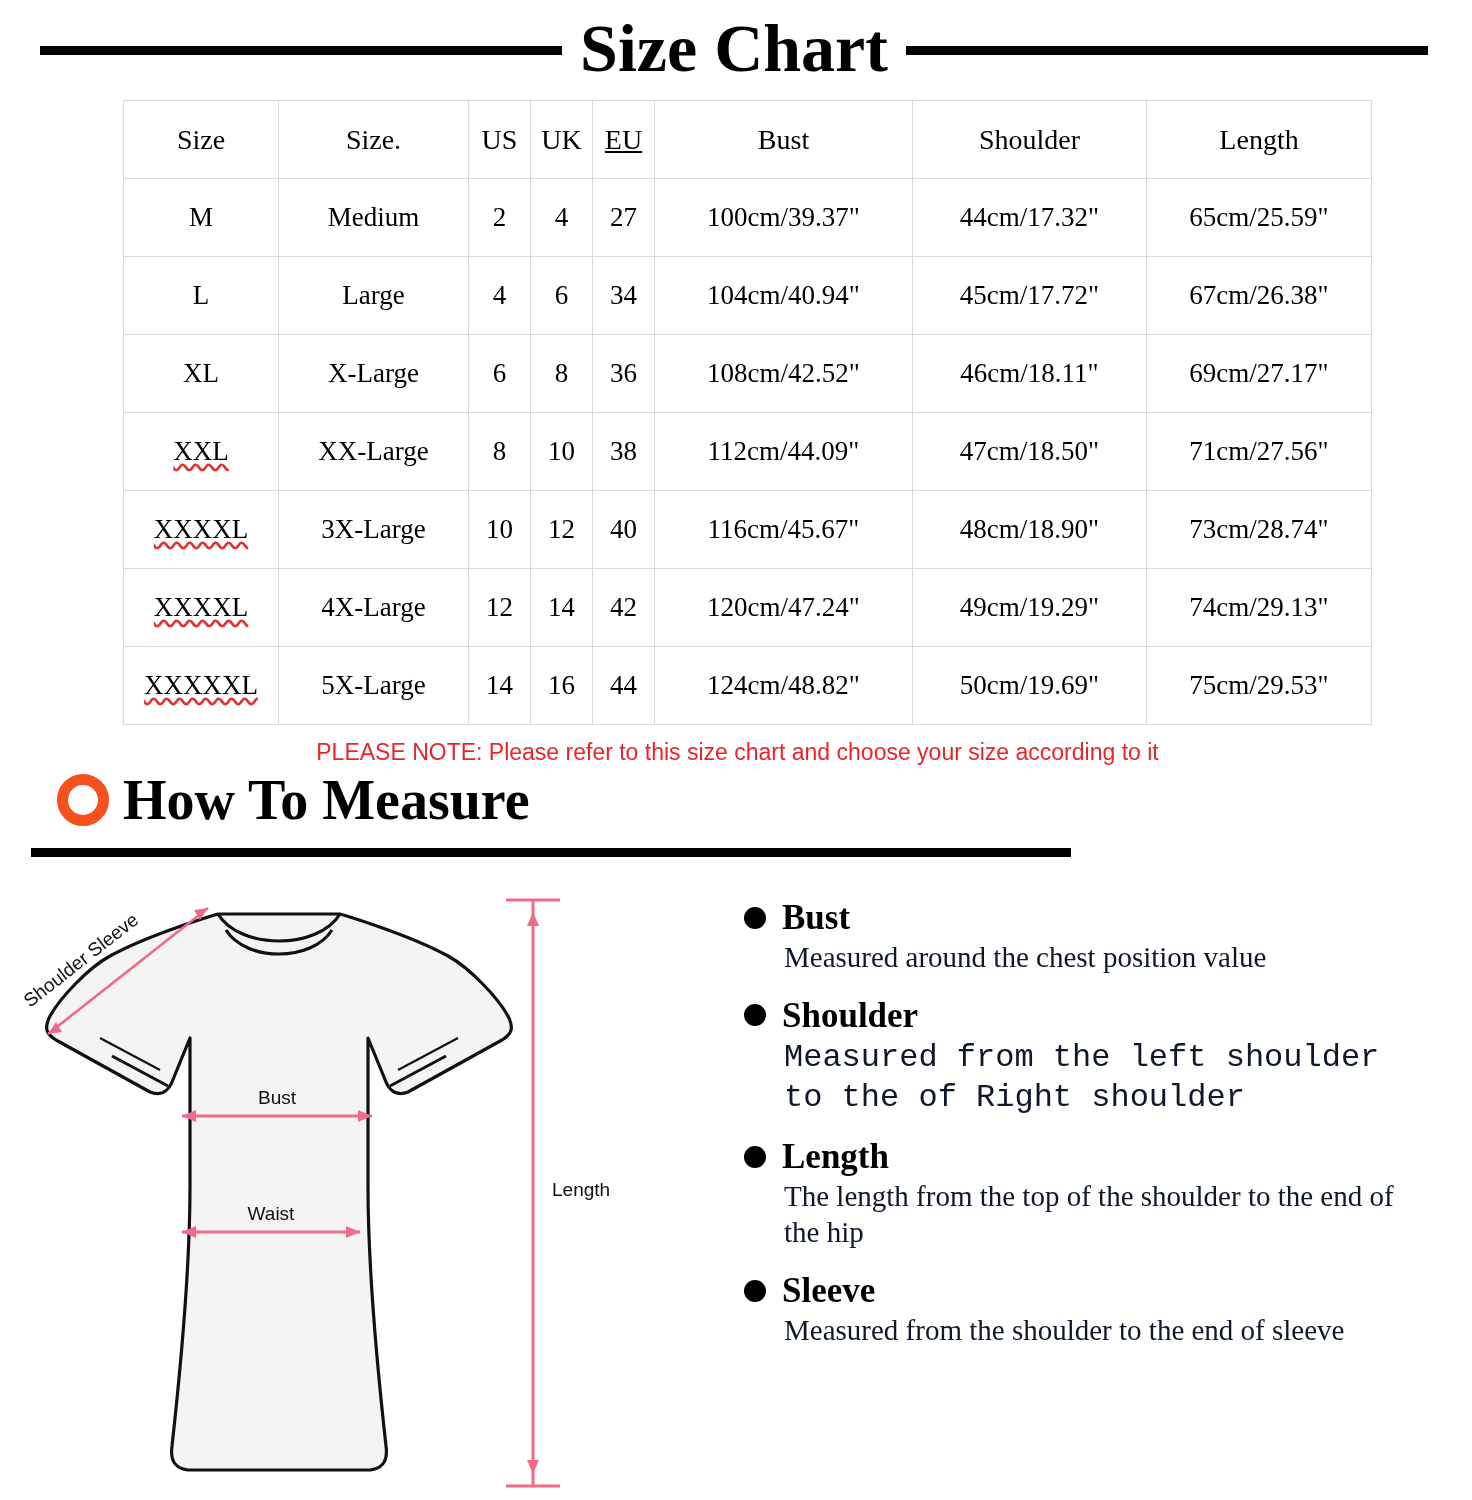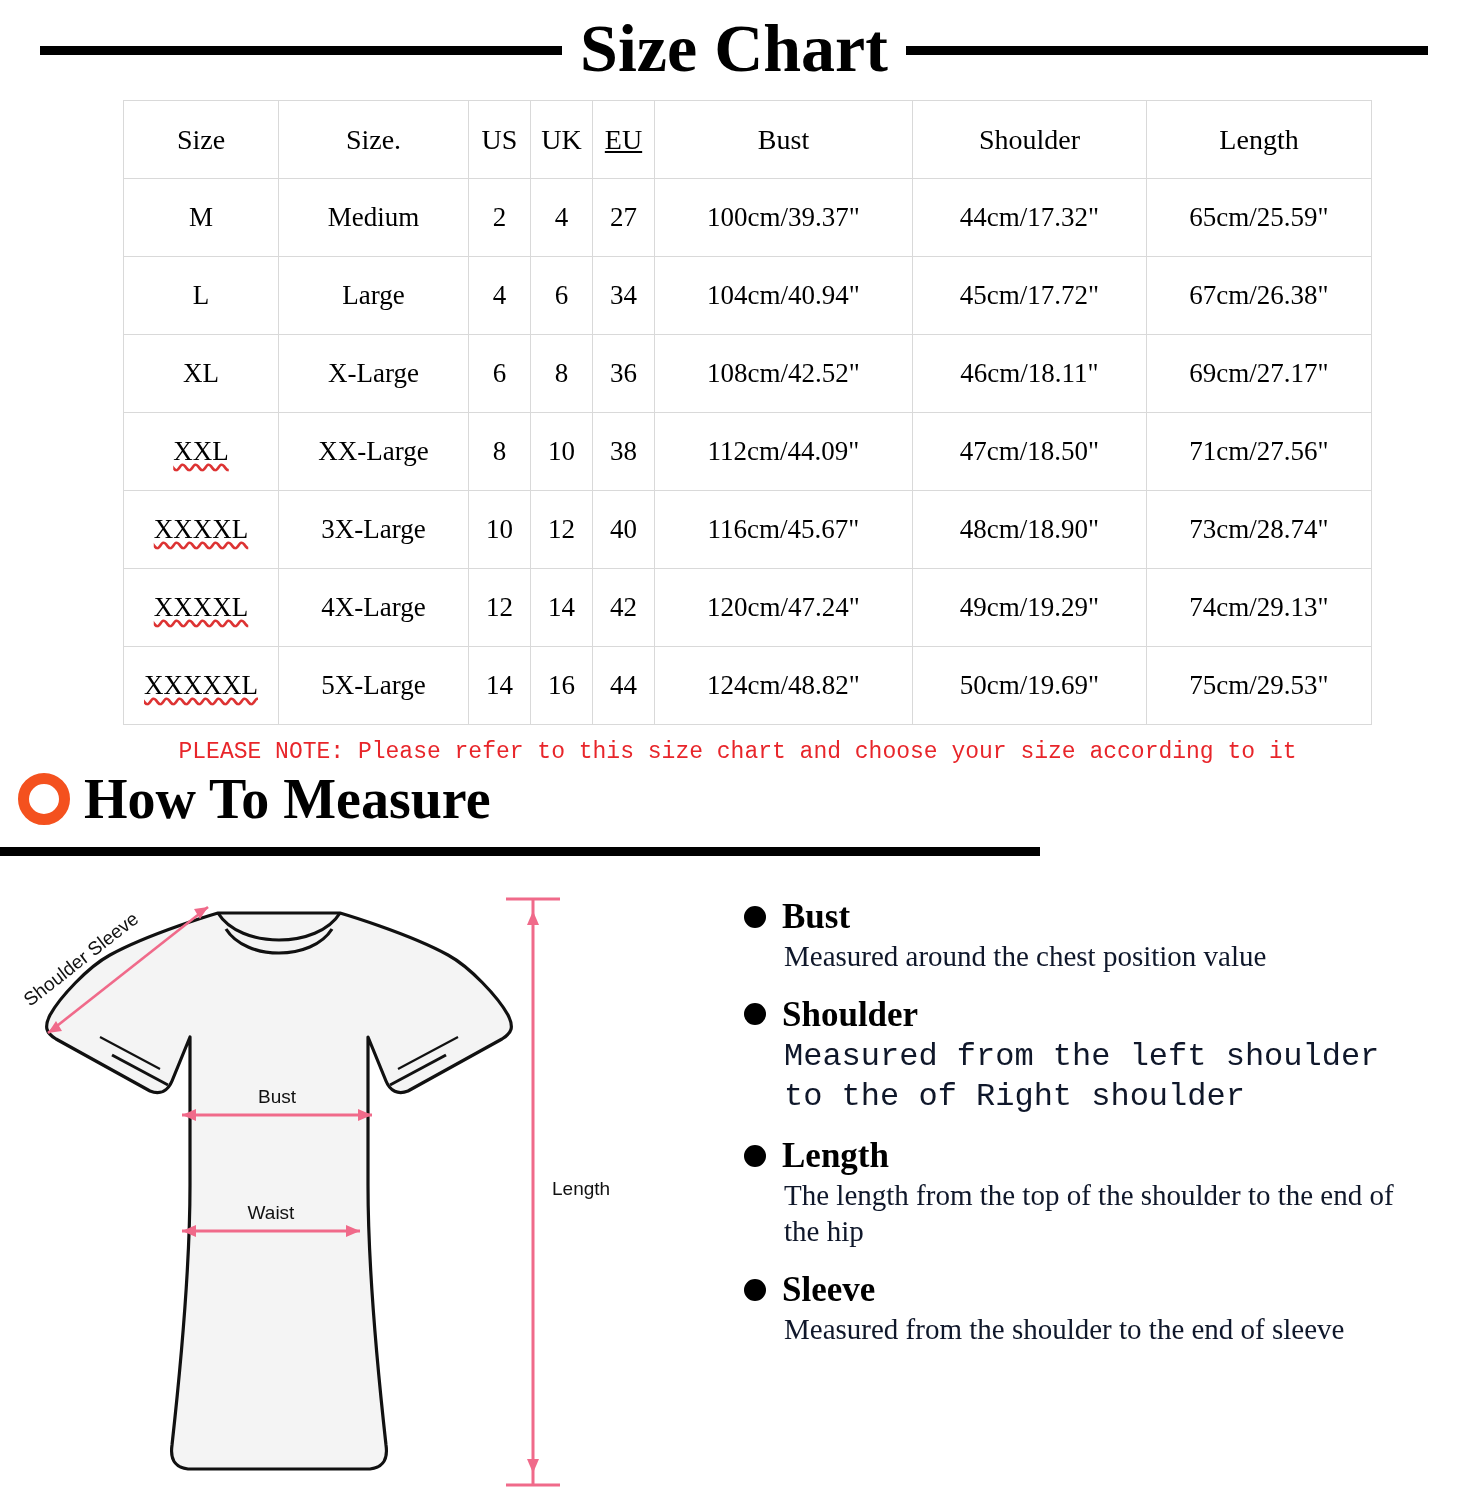--- a/index.html
+++ b/index.html
@@ -84,34 +84,35 @@
   }
   .red-wavy {
     text-decoration: underline;
     text-decoration-style: wavy;
     text-decoration-color: #d33;
     text-underline-offset: 3px;
   }
 
   
   .note {
-    font-family: Liberation Mono, monospace;
+    font-family: Liberation Sans, sans-serif;
     color: #e8252a;
     font-size: 23px;
     text-align: center;
     padding: 14px 0 0 3px;
     letter-spacing: 0px;
   }
 
   
   .htm-block {
     position: relative;
     margin-top: 6px;
-    padding-left: 8px;
+    padding-left: 16px;
     height: 96px;
+    margin-left: 31px;
   }
   .htm-row {
     display: flex;
     align-items: center;
     gap: 14px;
   }
   .htm-ring {
     width: 52px; height: 52px;
     border-radius: 50%;
     border: 11px solid #f4511e;

